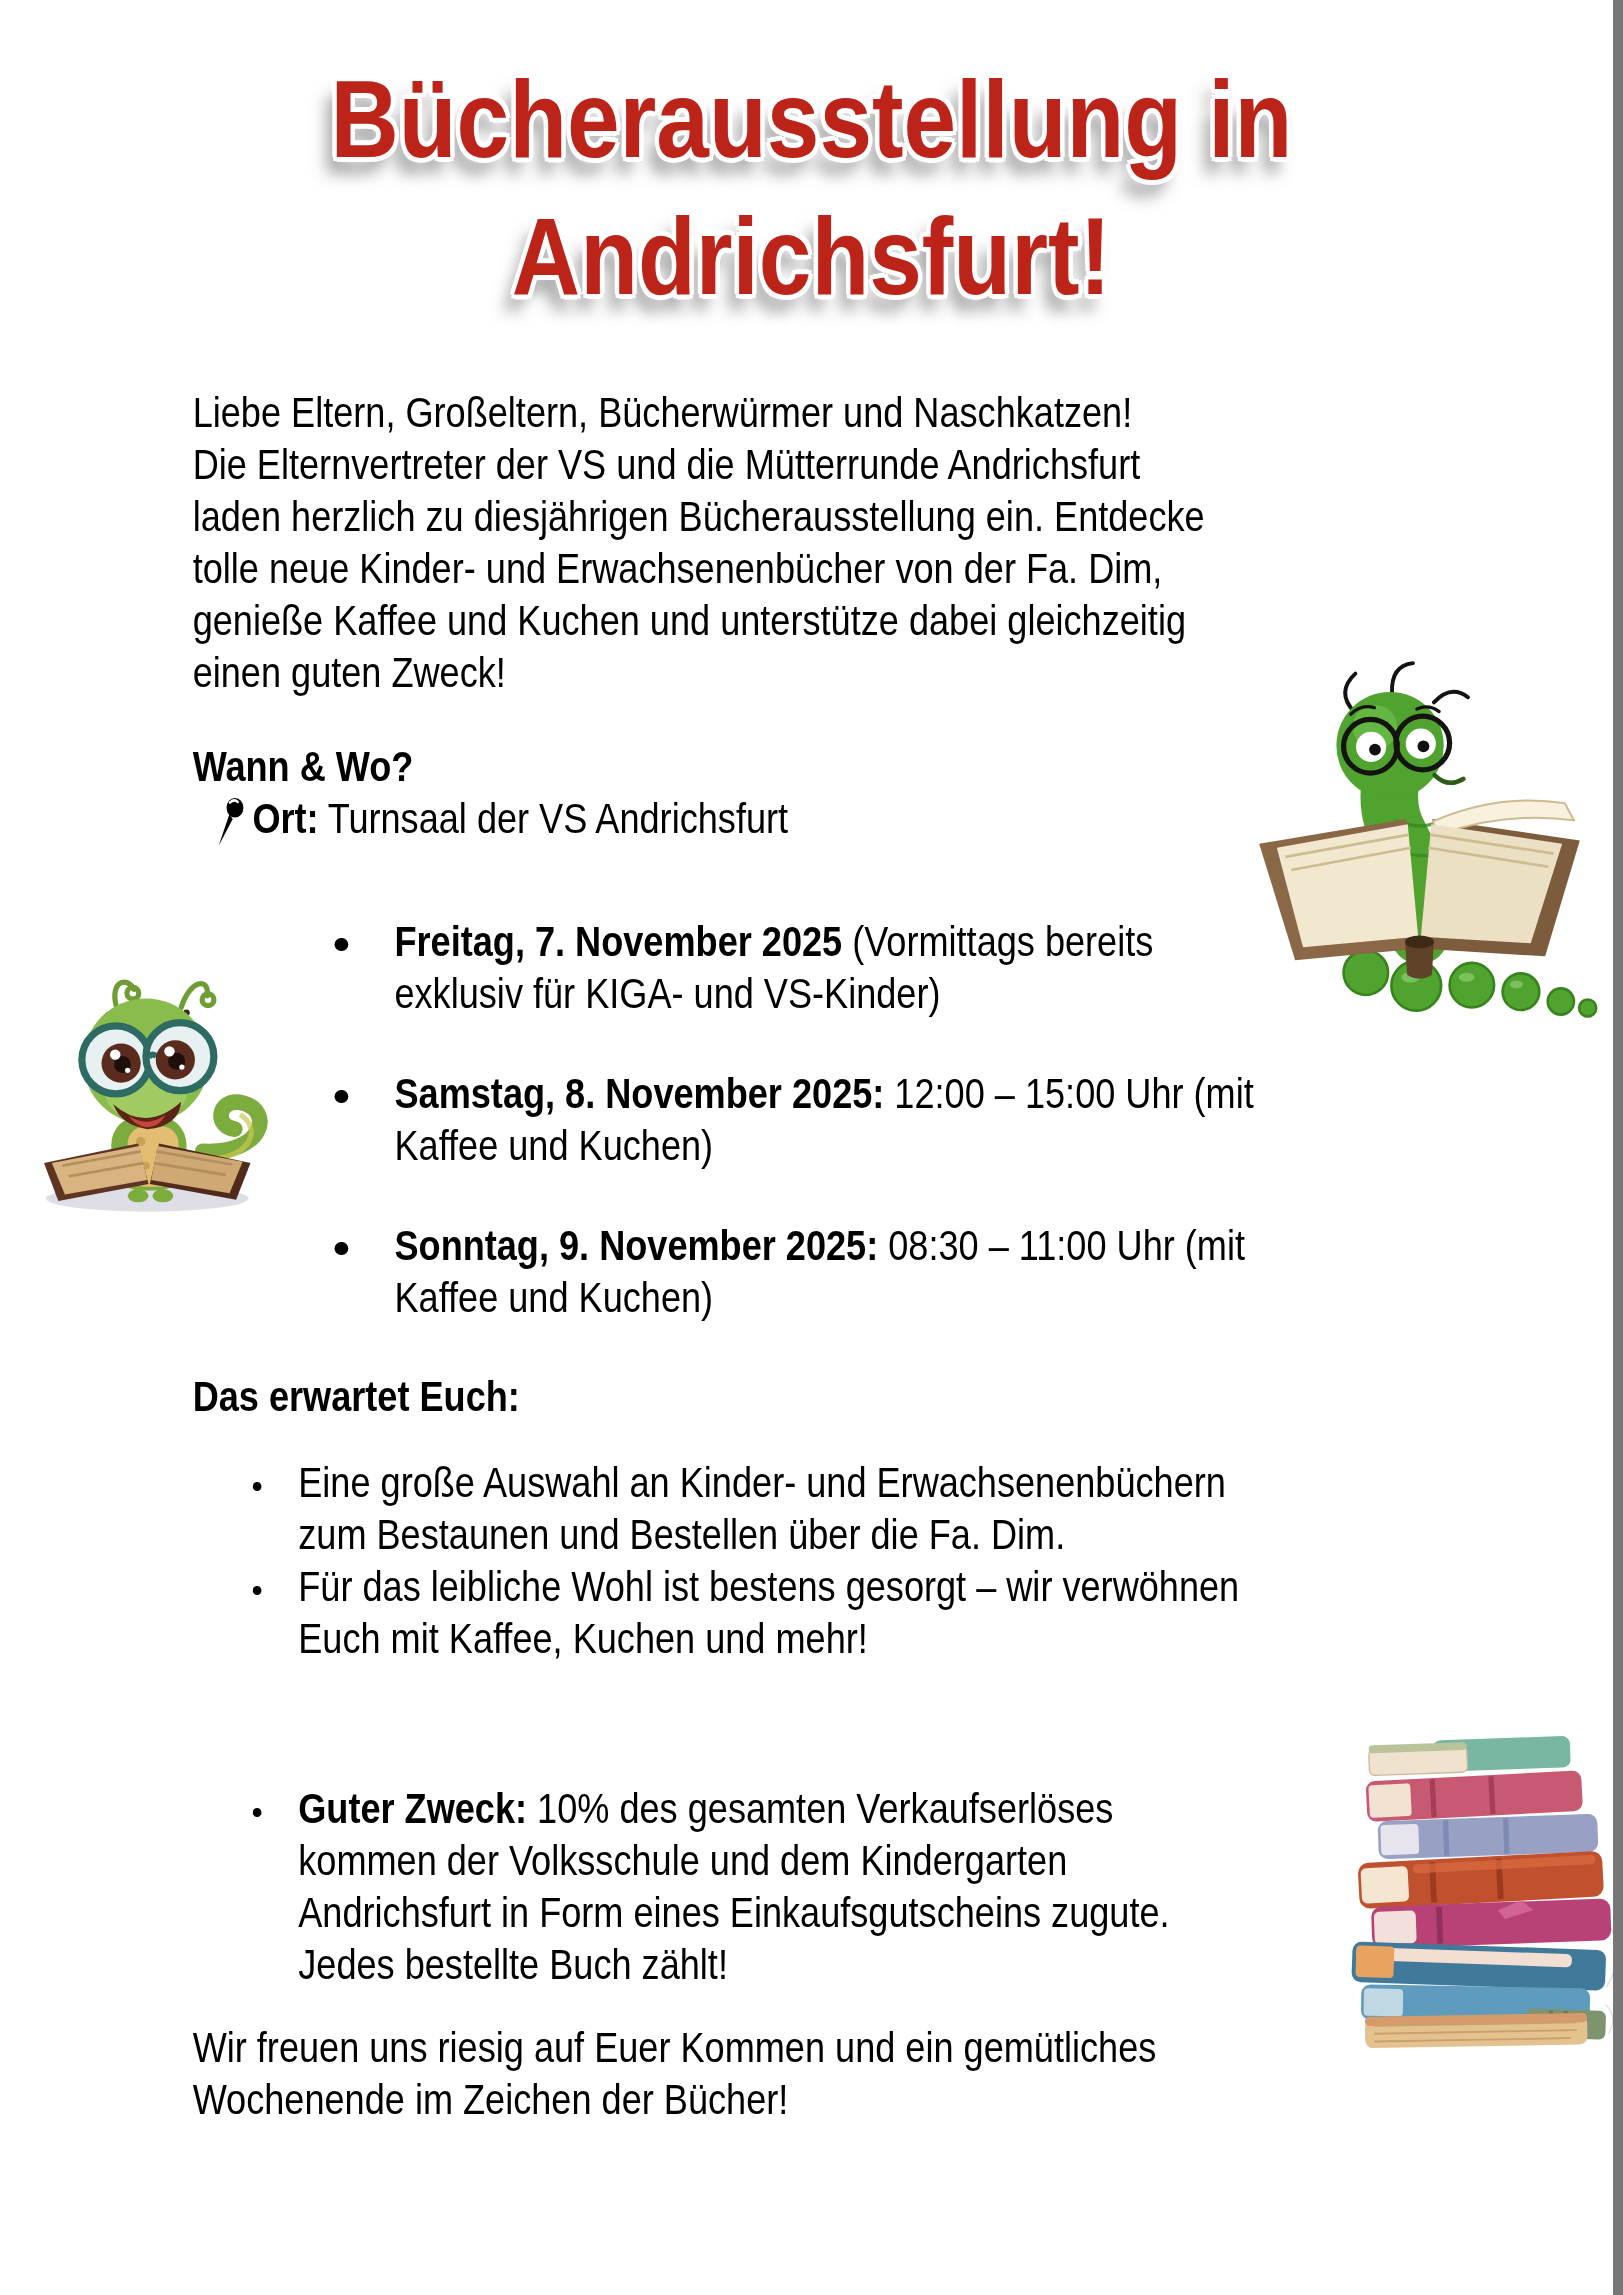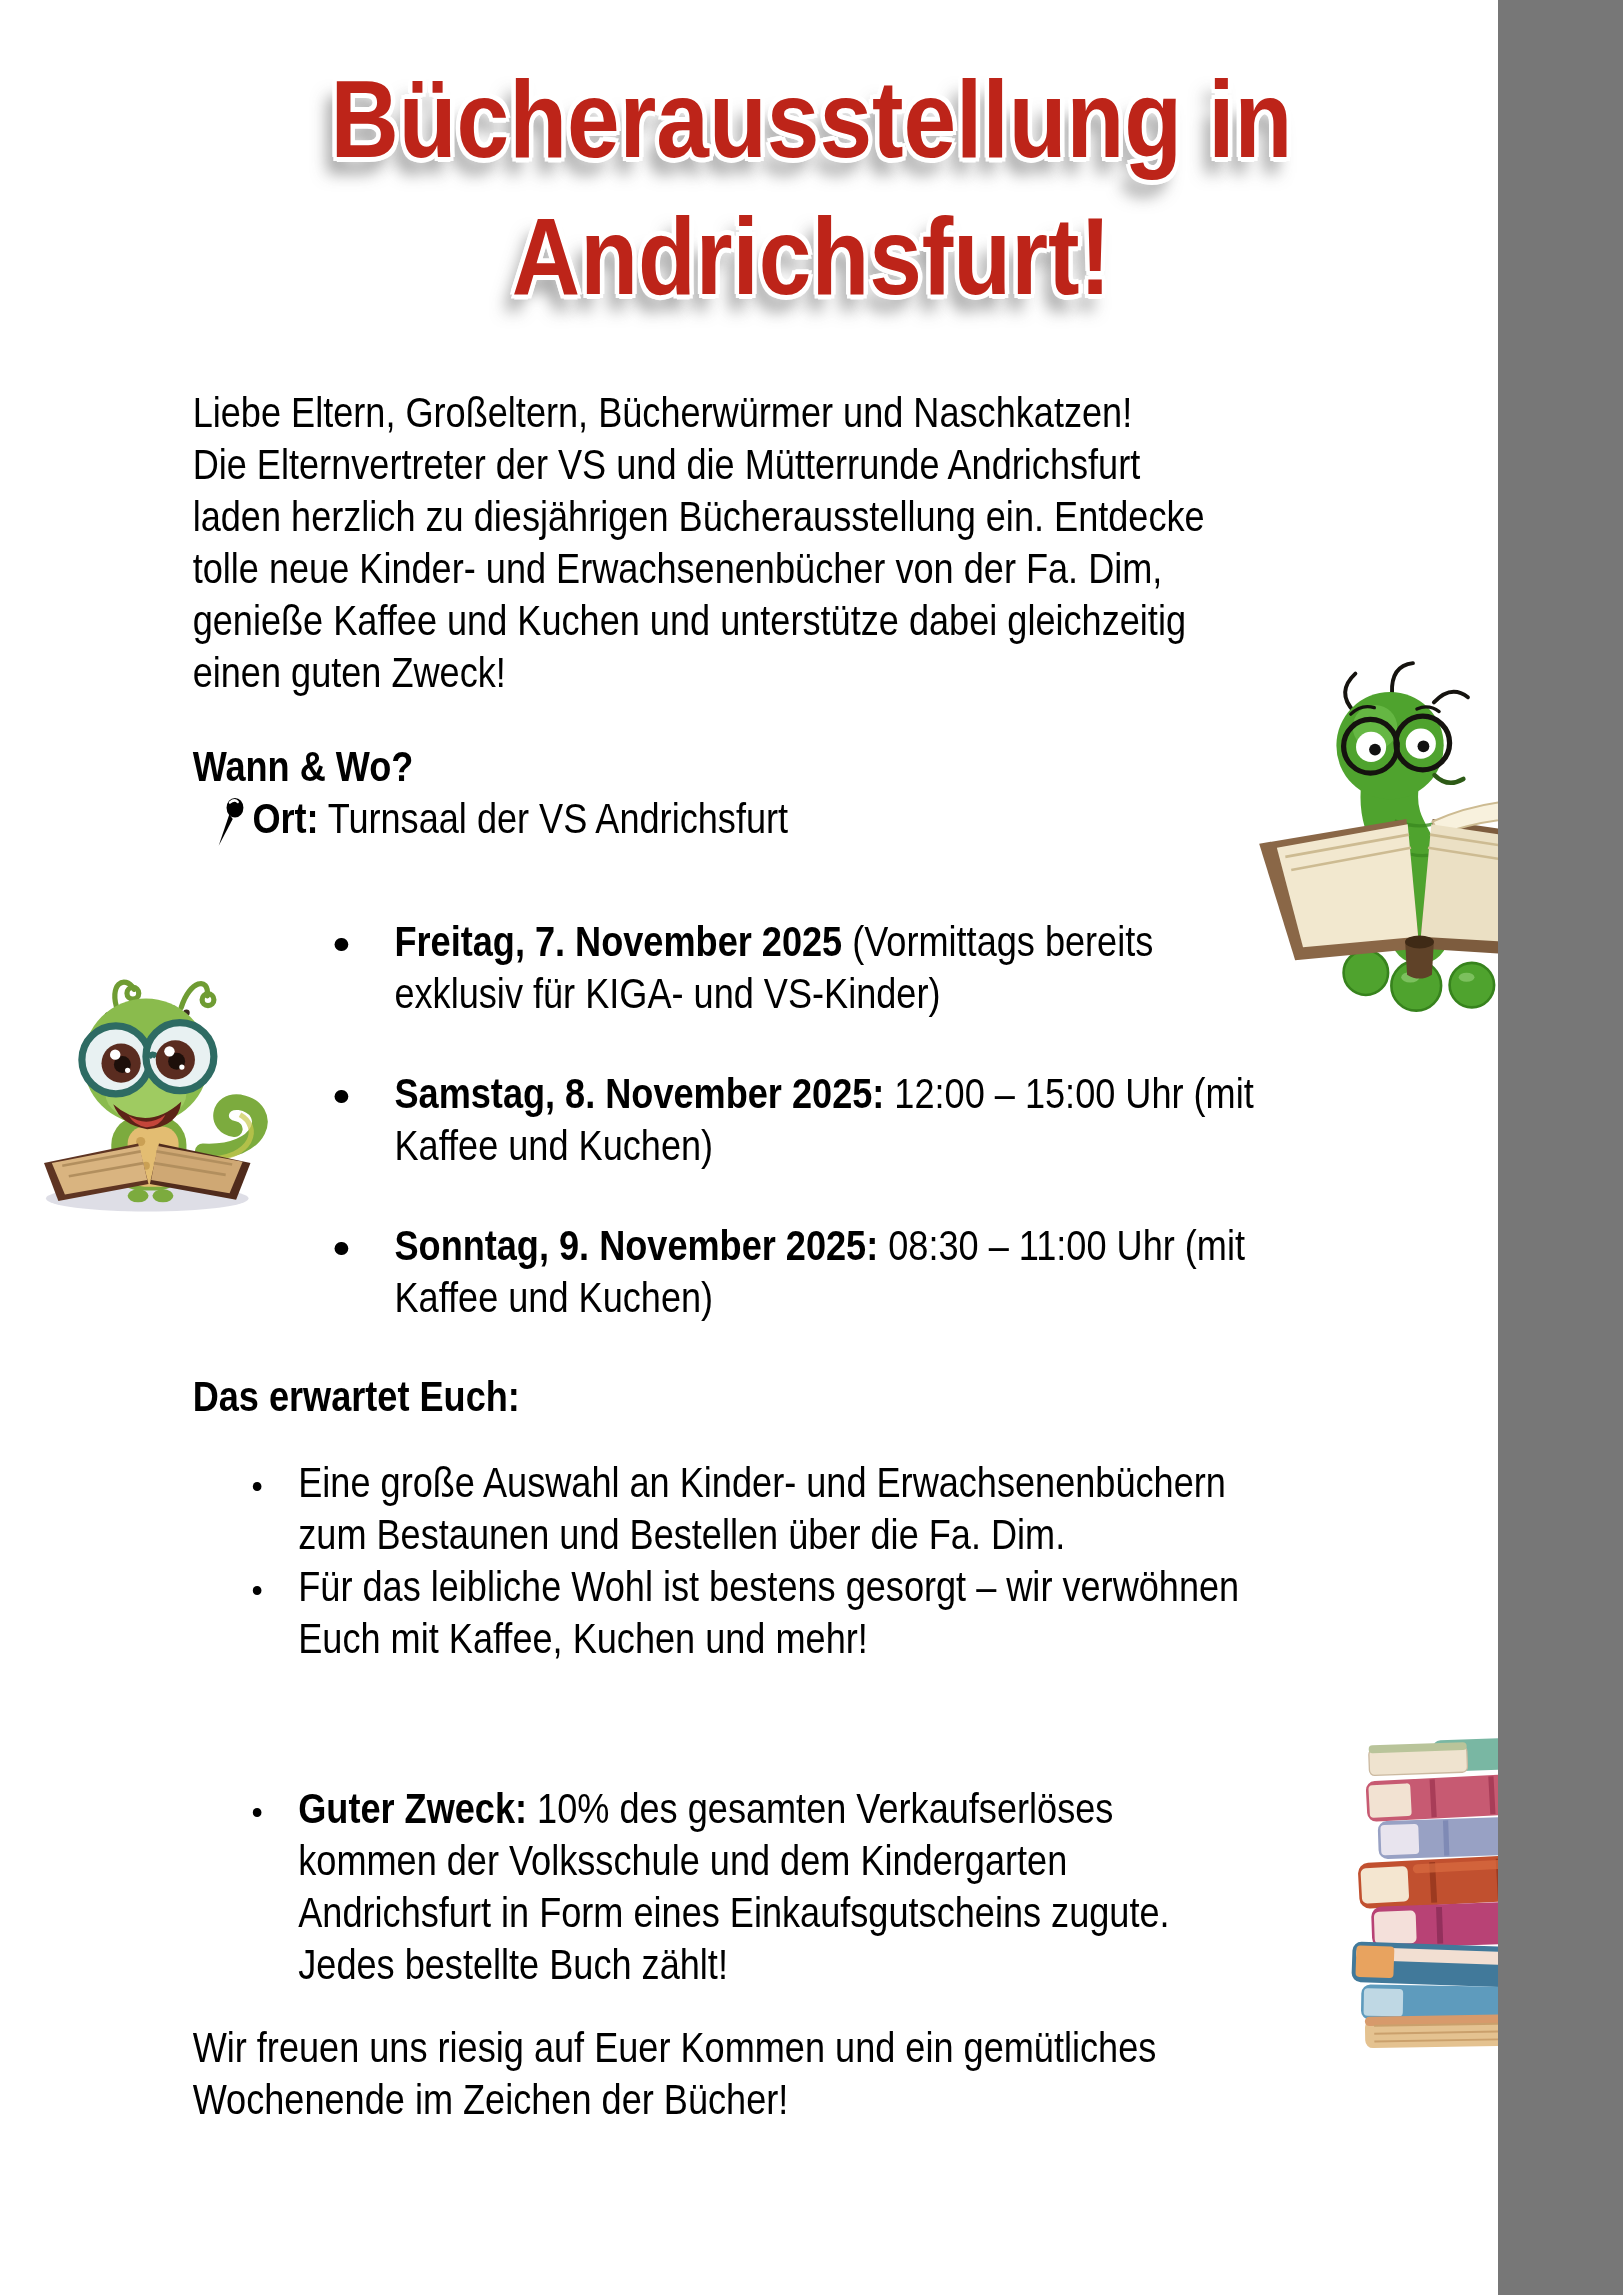--- a/index.html
+++ b/index.html
@@ -1,17 +1,17 @@
 <!DOCTYPE html>
 <html style="font-size:10.5px"><head>
 <meta charset="utf-8">
 <style>
   html,body{margin:0;padding:0;background:#777;}
   .page{
-    position:relative;width:1498px;height:2295px;background:#ffffff;
+    position:relative;width:1613px;height:2295px;background:#ffffff;
     overflow:hidden;font-family:"Liberation Sans","DejaVu Sans",sans-serif;color:#000;
   }
   
   .scale{
     position:absolute;top:0;left:0;width:1887px;
     transform:scaleX(0.86);transform-origin:0 0;
   }
   .pre{white-space:pre-line;}
   .body-text{font-size:42px;line-height:52px;}
   .indent{margin-left:224px;}

